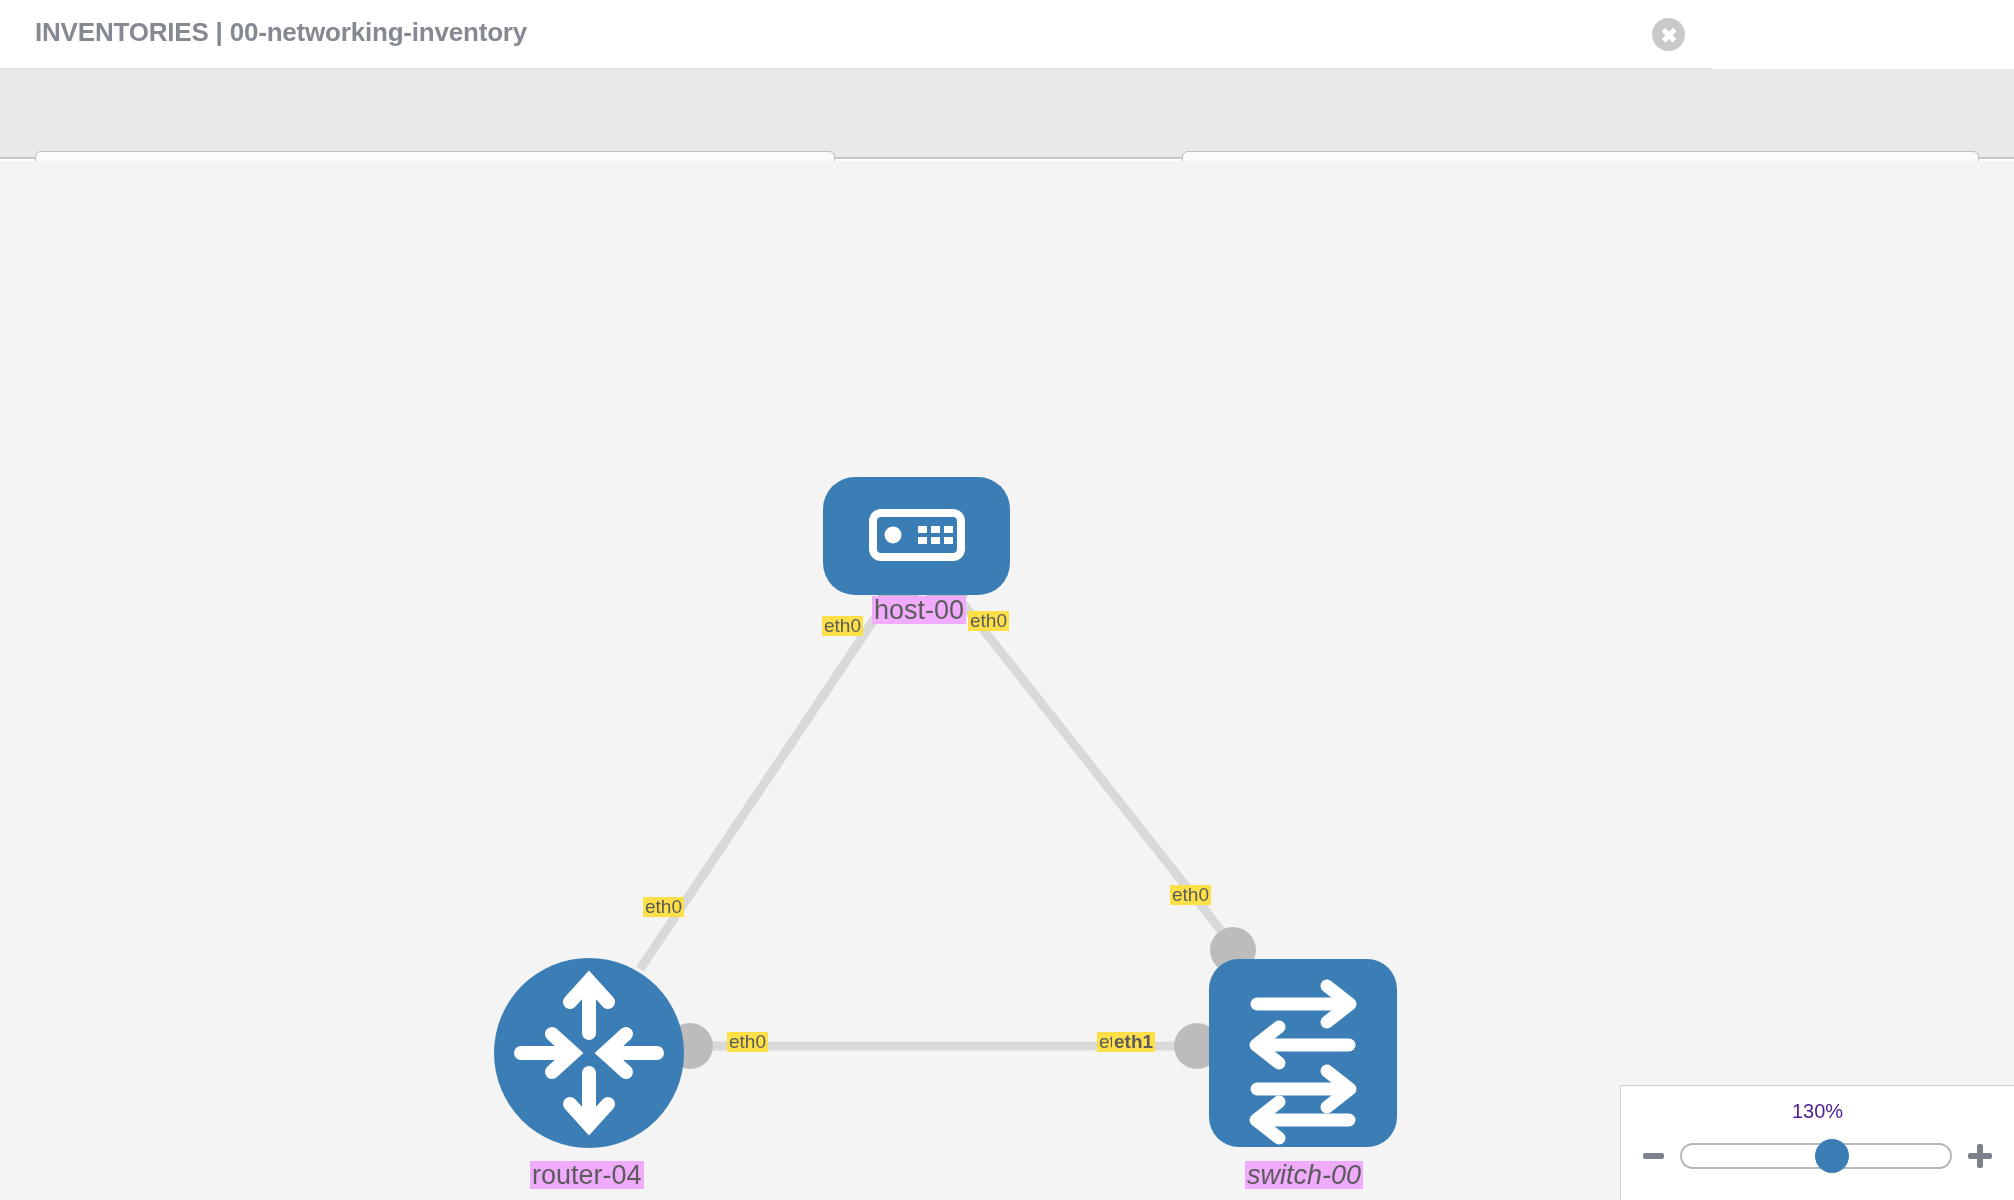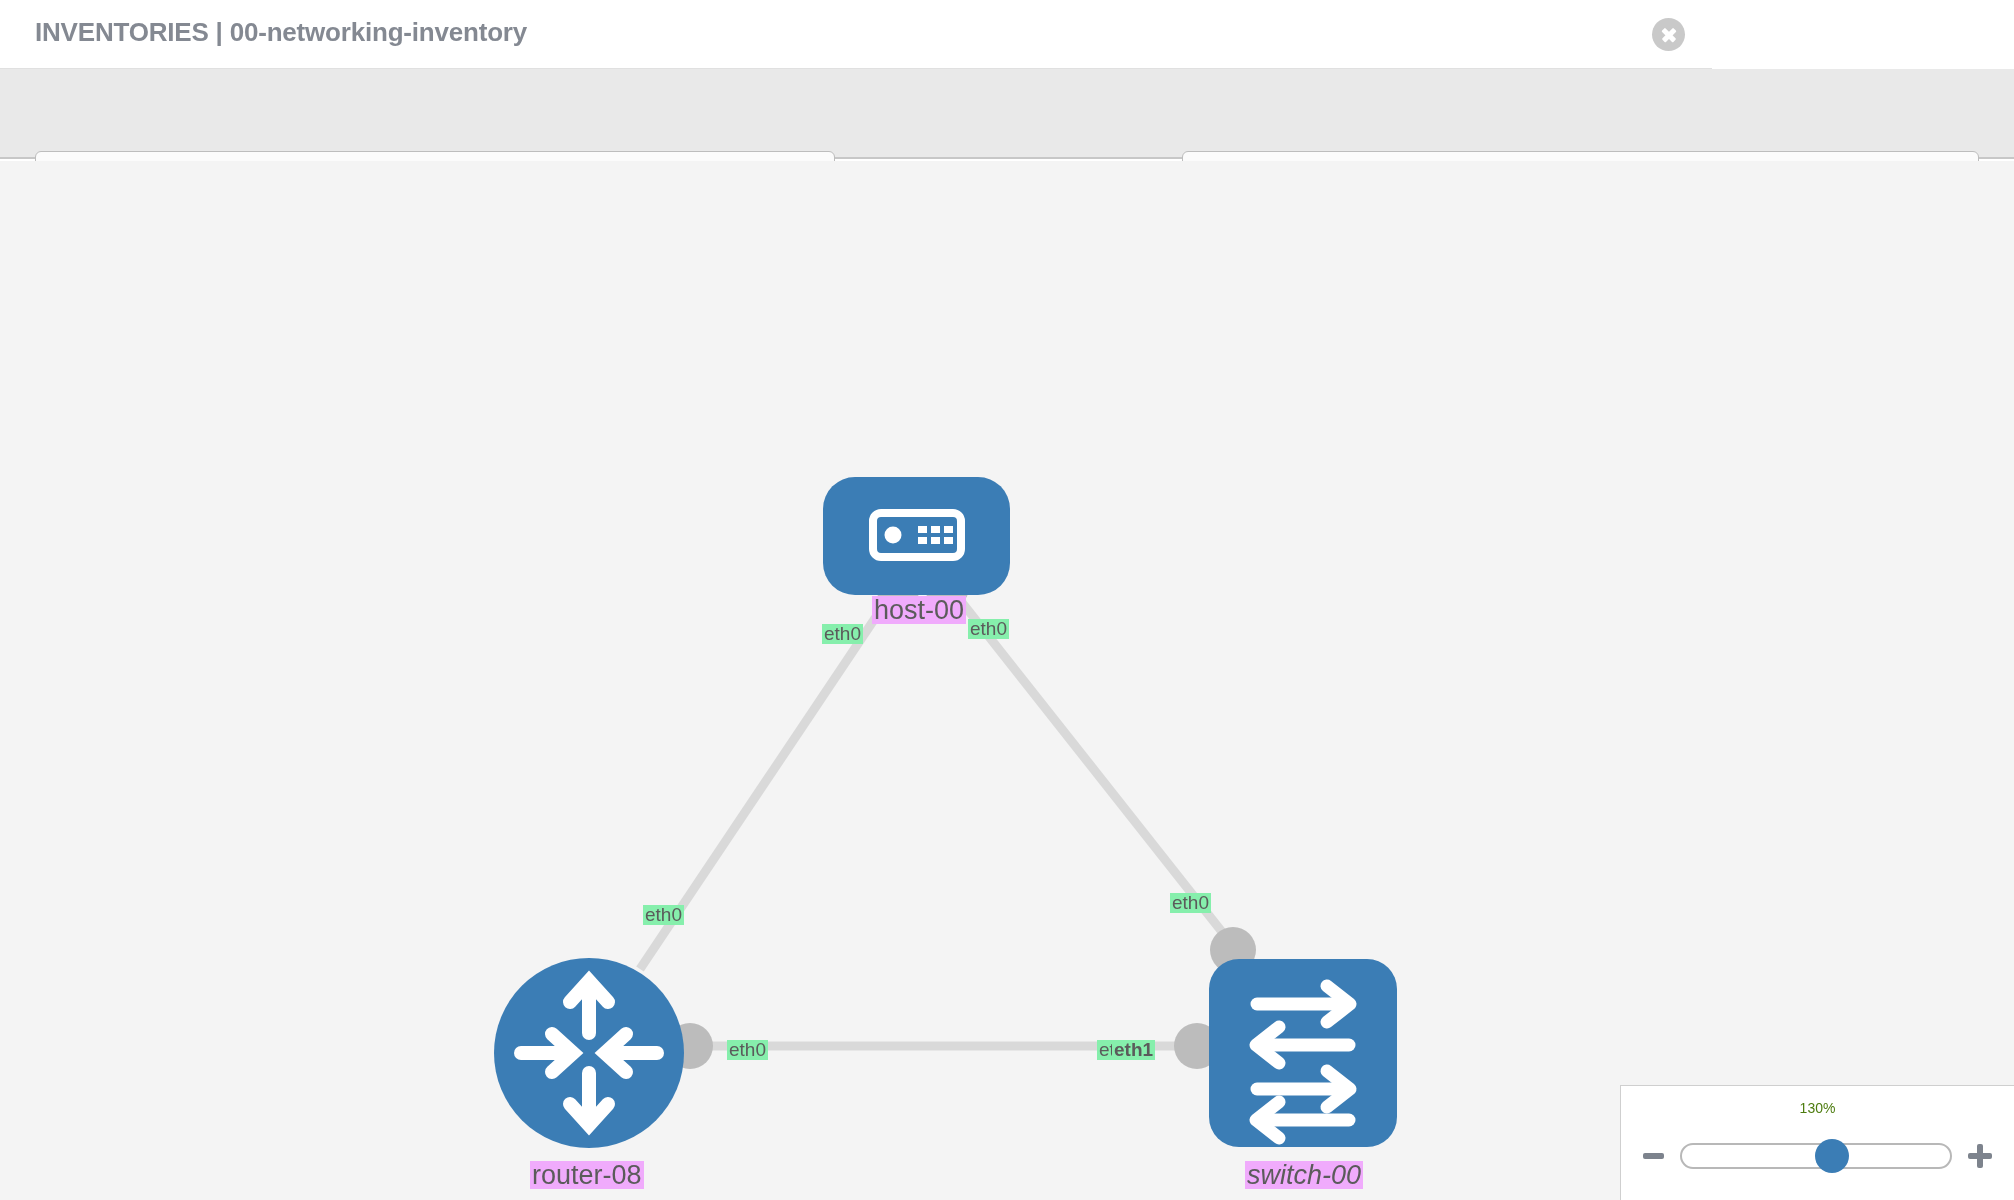--- a/index.html
+++ b/index.html
@@ -126,46 +126,45 @@
     color: #5b5b5b;
     background: #f0abfc;
     white-space: nowrap;
     line-height: 1.05;
     padding: 0 2px;
   }
   .edge-label {
     position: absolute;
     font-size: 19px;
     color: #5b5b5b;
-    background: #86efac;
+    background: #fde047;
     white-space: nowrap;
     line-height: 1.05;
     padding: 0 2px;
-    margin-top: 8px;
   }
 
   
   .zoom-panel {
     position: absolute;
     left: 1620px;
     top: 1085px;
     width: 394px;
     height: 115px;
     background: #ffffff;
     border: 1px solid #cfcfcf;
     border-right: none;
     border-bottom: none;
   }
   .zoom-value {
     position: absolute;
     top: 14px;
     left: 0; right: 0;
     text-align: center;
-    font-size: 14px;
-    color: #4d7c0f;
+    font-size: 20px;
+    color: #4c1d95;
   }
   .zoom-row {
     position: absolute;
     top: 52px;
     left: 22px;
     right: 22px;
     height: 36px;
     display: flex;
     align-items: center;
     gap: 16px;
@@ -317,21 +316,21 @@
           <path d="M1257 928 L1346 928"></path>
           <path d="M1327 910 L1350 928 L1327 946"></path>
 
           <path d="M1349 959 L1260 959"></path>
           <path d="M1279 941 L1256 959 L1279 977"></path>
         </g>
       </g>
     </svg>
 
     <div class="node-label" style="left:872px; top:435px;">host-00</div>
-    <div class="node-label" style="left:530px; top:1000px;">router-08</div>
+    <div class="node-label" style="left:530px; top:1000px;">router-04</div>
     <div class="node-label" style="left:1245px; top:1000px;font-style:italic;">switch-00</div>
 
     <div class="edge-label" style="left:822px; top:455px;">eth0</div>
     <div class="edge-label" style="left:968px; top:450px;">eth0</div>
     <div class="edge-label" style="left:643px; top:736px;">eth0</div>
     <div class="edge-label" style="left:1170px; top:724px;">eth0</div>
     <div class="edge-label" style="left:727px; top:871px;">eth0</div>
     <div class="edge-label" style="left:1097px; top:871px;">eth0</div>
     <div class="edge-label" style="left:1112px; top:871px;font-weight:bold;">eth1</div>
   </div>

